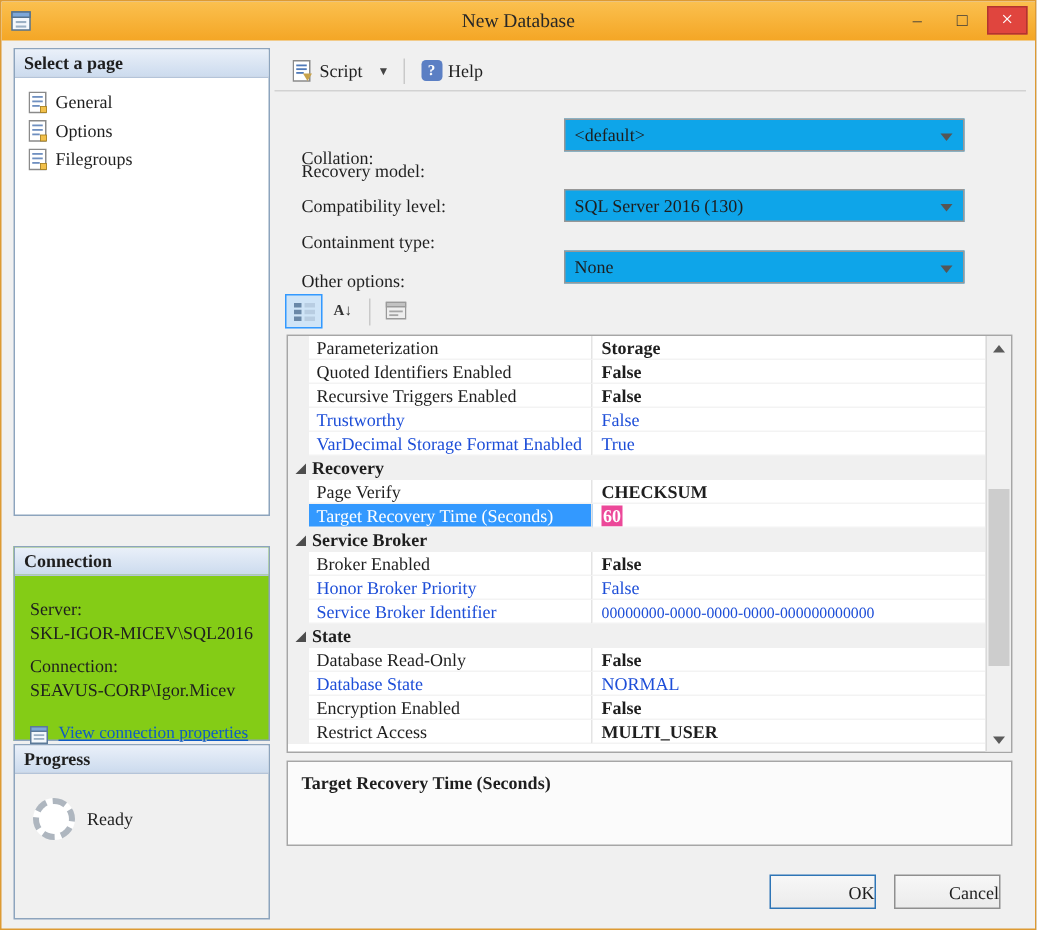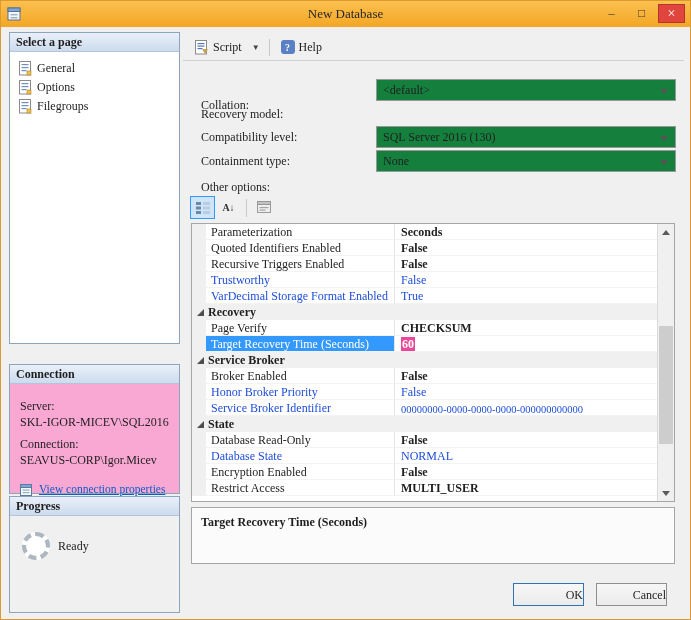--- a/index.html
+++ b/index.html
@@ -15,40 +15,40 @@
   .winicon{margin-left:6px;z-index:2;display:flex}
   .controls{position:absolute;right:5px;top:3px;display:flex;align-items:center;gap:3px;z-index:3}
   .ctrl{width:27px;height:19px;display:flex;align-items:center;justify-content:center;
     font-size:12px;color:#3a3a3a;cursor:default}
   .ctrl.close{background:#e0453e;border:1px solid #b2352f;color:#fff;font-size:14px}
   
   .panel{position:absolute;left:8px;width:171px;border:1px solid #8da4bd;background:#fff}
   .panel-header{height:19px;background:linear-gradient(#eaf0f9,#ccdbee);
     border-bottom:1px solid #b4c4d9;font-weight:bold;padding:2px 6px}
   #panel-pages{top:31px;height:312px}
-  #panel-connection{top:363px;height:130px;background:#f9a8d4}
+  #panel-connection{top:363px;height:130px;background:#84cc16}
   #panel-progress{top:495px;height:117px;background:#f0f0f0}
   .tree{padding:7px 5px}
   .tree-item{display:flex;align-items:center;gap:5px;padding:2px 4px;cursor:default}
   .conn-body{padding:8px 10px;line-height:15px}
   .conn-label{margin-top:7px}
   .conn-value{margin-top:1px}
   .link-row{display:flex;gap:5px;margin-top:14px;align-items:center}
   .link{color:#0f5bc5;text-decoration:underline;font-size:11.5px;cursor:pointer}
   .prog-body{display:flex;align-items:center;gap:8px;padding:16px 12px}
   .spinner{width:28px;height:28px;border-radius:50%;border:4px dashed #aeb6bf;background:#fff}
   
   .toolbar{position:absolute;left:182px;top:33px;width:501px;height:27px;
     border-bottom:1px solid #d2d2d2;display:flex;align-items:center;padding-left:6px}
   .tb-btn{display:flex;align-items:center;gap:4px;padding:3px 6px;cursor:default}
   .tb-dd{font-size:8px;color:#444;padding:3px 4px;cursor:default}
   .tb-sep{width:1px;height:17px;background:#c9c9c9;margin:0 5px}
   
   .flabel{position:absolute;left:200px;line-height:14px}
-  .combo{position:absolute;left:375px;width:300px;height:22px;background:#15803d;
+  .combo{position:absolute;left:375px;width:267px;height:22px;background:#0ea5e9;
     border:1px solid #979797;padding:3px 22px 0 6px;cursor:default;
     white-space:nowrap;overflow:hidden}
   .carrow{position:absolute;right:7px;top:9px;width:0;height:0;
     border-left:4px solid transparent;border-right:4px solid transparent;
     border-top:5px solid #555}
   
   .mini{position:absolute;left:189px;top:195px;display:flex;align-items:center}
   .mini-btn{width:25px;height:23px;border:1px solid transparent;display:flex;
     align-items:center;justify-content:center;cursor:default;margin-right:1px}
   .mini-btn.active{border-color:#3399ff;background:#cfe4f7}
@@ -208,21 +208,21 @@
   <div class="flabel" style="top:153px">Containment type:</div>
 
   <div class="combo" style="top:78px">
     <span>&lt;default&gt;</span>
     <span class="carrow"></span>
   </div>
   <div class="combo" style="top:125px">
     <span>SQL Server 2016 (130)</span>
     <span class="carrow"></span>
   </div>
-  <div class="combo" style="top:149px">
+  <div class="combo" style="top:166px">
     <span>None</span>
     <span class="carrow"></span>
   </div>
 
   <div class="flabel" style="top:179px">Other options:</div>
 
   <div class="mini">
     <div class="mini-btn active">
       <svg width="14" height="12" viewBox="0 0 14 12">
         <rect x="0" y="0" width="5" height="3" fill="#6a88a8"></rect>
@@ -246,21 +246,21 @@
       </svg>
     </div>
   </div>
 
   <div class="grid">
     <div class="grid-rows">
 
       <div class="grow">
         <div class="ind"></div>
         <div class="pname">Parameterization</div>
-        <div class="pval boldv">Seconds</div>
+        <div class="pval boldv">Storage</div>
       </div>
       <div class="grow">
         <div class="ind"></div>
         <div class="pname">Quoted Identifiers Enabled</div>
         <div class="pval boldv">False</div>
       </div>
       <div class="grow">
         <div class="ind"></div>
         <div class="pname">Recursive Triggers Enabled</div>
         <div class="pval boldv">False</div>

